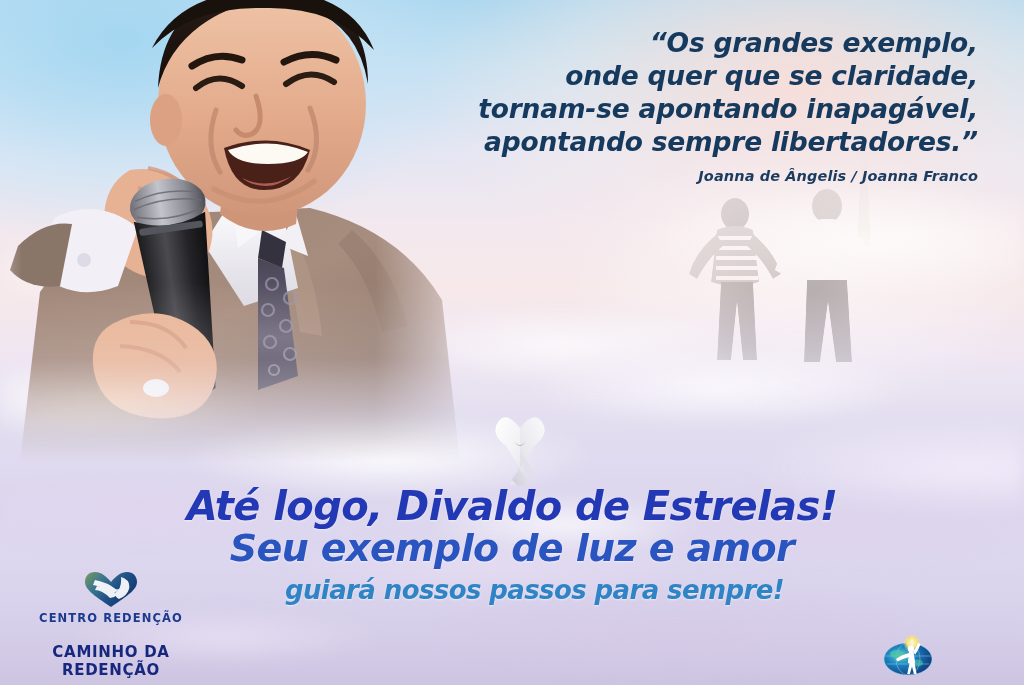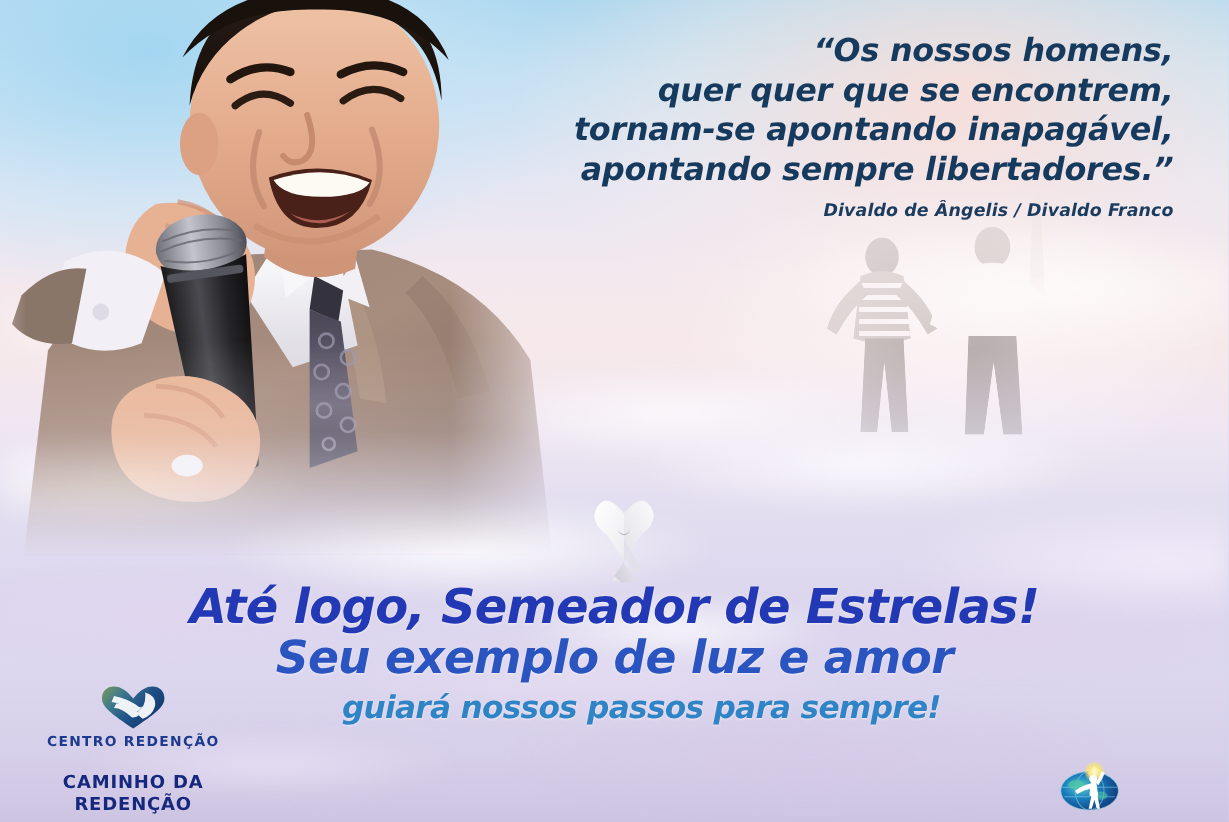--- a/index.html
+++ b/index.html
@@ -315,25 +315,25 @@
       <rect x="168" y="232" width="64" height="7" rx="3" fill="#55555d"></rect>
     </g>
 
     <path d="M132 332 q46 -24 86 6 q26 22 16 56 q-12 36 -62 32 q-50 -6 -58 -46 q-6 -34 18 -48 Z" fill="#e9b697"></path>
     <path d="M150 330 q38 0 56 26" stroke="#d1947a" stroke-width="4" fill="none" opacity=".6"></path>
     <path d="M140 354 q42 2 60 26" stroke="#d1947a" stroke-width="4" fill="none" opacity=".55"></path>
     <ellipse cx="176" cy="396" rx="13" ry="9" fill="#f4f4f7"></ellipse>
   </svg>
 
   <div id="quote-block">
-    <div class="quote-line">“Os nossos homens,</div>
-    <div class="quote-line">quer quer que se encontrem,</div>
+    <div class="quote-line">“Os grandes exemplo,</div>
+    <div class="quote-line">onde quer que se claridade,</div>
     <div class="quote-line">tornam-se apontando inapagável,</div>
     <div class="quote-line">apontando sempre libertadores.”</div>
-    <div id="quote-attrib">Divaldo de Ângelis / Divaldo Franco</div>
+    <div id="quote-attrib">Joanna de Ângelis / Joanna Franco</div>
   </div>
 
   <svg id="ribbon" viewBox="0 0 62 78">
     <defs>
       <linearGradient id="rib1" x1="0" y1="0" x2="1" y2="1">
         <stop offset="0%" stop-color="#ffffff"></stop>
         <stop offset="60%" stop-color="#f0eff3"></stop>
         <stop offset="100%" stop-color="#dcdae2"></stop>
       </linearGradient>
       <linearGradient id="rib2" x1="1" y1="0" x2="0" y2="1">
@@ -342,21 +342,21 @@
         <stop offset="100%" stop-color="#cfcdd8"></stop>
       </linearGradient>
     </defs>
     <path d="M31 20 q-14 -18 -22 -6 q-8 12 8 24 l22 34 l-6 6 l-12 -2 l10 -14 Z" fill="url(#rib1)"></path>
     <path d="M31 20 q14 -18 22 -6 q8 12 -8 24 l-22 34 l6 6 l12 -2 l-10 -14 Z" fill="url(#rib2)"></path>
     <path d="M25 33 q6 8 12 0 q-6 10 -12 0 Z" fill="#a9a6b4" opacity=".7"></path>
     <path d="M31 42 l14 22 l-4 6 l-10 -16 Z" fill="#e2e0e8"></path>
   </svg>
 
   <div id="headline">
-    <div class="hl" id="hl-1">Até logo, Semeador de Estrelas!</div>
+    <div class="hl" id="hl-1">Até logo, Divaldo de Estrelas!</div>
     <div class="hl" id="hl-2">Seu exemplo de luz e amor</div>
     <div class="hl" id="hl-3">guiará nossos passos para sempre!</div>
   </div>
 
   <div class="logo-block" id="logo-left">
     <svg class="logo-mark" width="56" height="38" viewBox="0 0 56 38">
       <defs>
         <linearGradient id="hrt" x1="0" y1="0" x2="1" y2="0.6">
           <stop offset="0%" stop-color="#7d9a5c"></stop>
           <stop offset="30%" stop-color="#3f7a8c"></stop>

